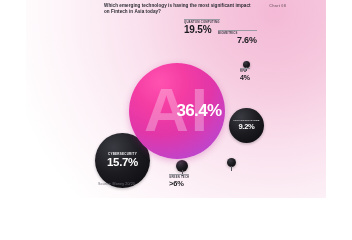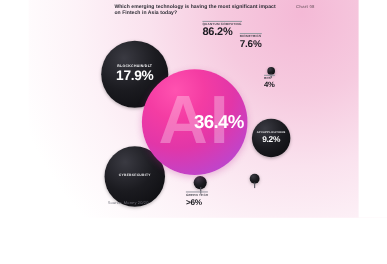--- a/index.html
+++ b/index.html
@@ -87,21 +87,21 @@
   .ext .cat{
     font-size:2.8px;font-weight:700;letter-spacing:.2px;text-transform:uppercase;
     color:#3b3b44;line-height:1.15;margin-bottom:.5px;
     border-top:.5px solid #9a9aa4;padding-top:1px;
   }
   .ext .val{font-weight:700;letter-spacing:-.2px;line-height:1;}
 
   #l-quantumc{left:184px;top:19px;}
   #l-quantumc .val{font-size:10px;}
   #l-biometrics{left:218px;top:30px;}
-  #l-biometrics .val{font-size:9px;}
+  #l-biometrics .val{font-size:9px;margin-left:19px;}
   #l-rpa{left:240px;top:68px;}
   #l-rpa .val{font-size:7px;}
   #l-green{left:169px;top:174px;}
   #l-green .val{font-size:7.5px;}
   #l-quantum2{left:206px;top:168px;}
   #l-quantum2 .val{font-size:8.5px;}
 
   
   .tick{position:absolute;background:#55555f;width:.5px;z-index:24;}
   #t-6{left:182px;top:170px;height:6px;}
@@ -122,45 +122,42 @@
   <div id="header">
     <div id="title">Which emerging technology is having the most significant impact on Fintech in Asia today?</div>
   </div>
   <div id="chart-tag">Chart 08</div>
 
   <div id="ai-bubble" class="bubble">
     <div id="ai-watermark">AI</div>
     <div id="ai-value">36.4%</div>
   </div>
 
-  <div id="b-blockchain" class="bubble dark">
-    <div class="cat">BLOCKCHAIN/DLT</div>
-    <div class="val">17.9%</div>
-  </div>
 
   <div id="b-cyber" class="bubble dark">
     <div class="cat">CYBERSECURITY</div>
+    <div class="val">15.7%</div>
   </div>
 
   <div id="b-api" class="bubble dark">
     <div class="cat">API/APPLICATIONS</div>
     <div class="val">9.2%</div>
   </div>
 
   <div id="b-dot-6" class="bubble dark"></div>
   <div id="b-dot-24" class="bubble dark"></div>
   <div id="b-dot-4" class="bubble dark"></div>
 
   <div id="t-6" class="tick"></div>
   <div id="t-24" class="tick"></div>
   <div id="t-4" class="tick"></div>
 
   <div id="l-quantumc" class="ext">
     <div class="cat">QUANTUM COMPUTING</div>
-    <div class="val">86.2%</div>
+    <div class="val">19.5%</div>
   </div>
 
   <div id="l-biometrics" class="ext">
     <div class="cat">BIOMETRICS</div>
     <div class="val">7.6%</div>
   </div>
 
   <div id="l-rpa" class="ext">
     <div class="cat">RPA</div>
     <div class="val">4%</div>

